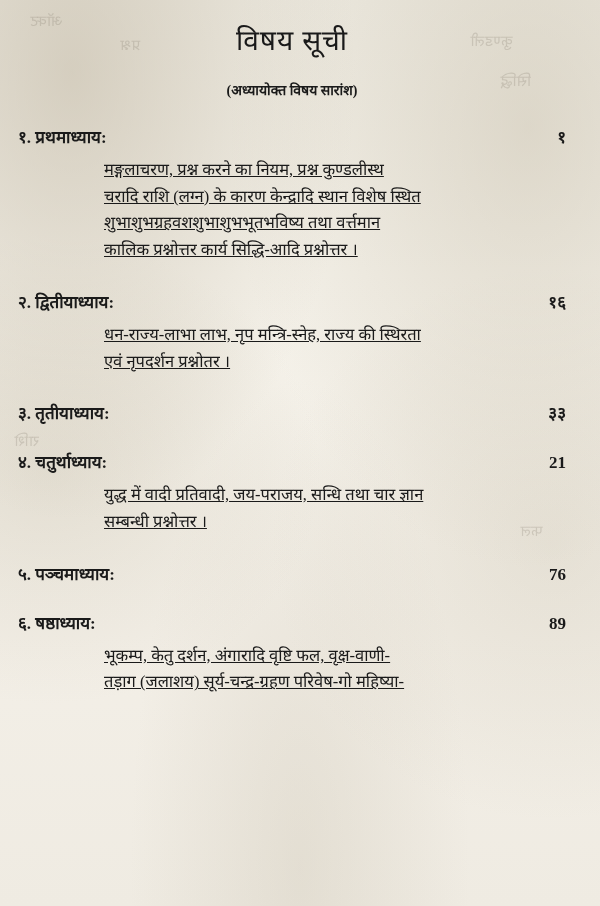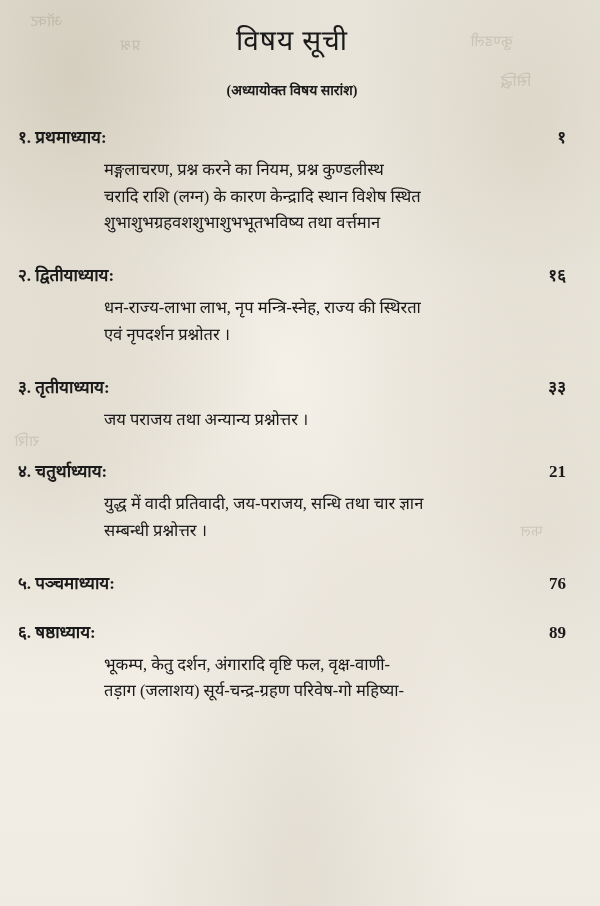--- a/index.html
+++ b/index.html
@@ -81,20 +81,21 @@
     min-width: 28px;
     text-align: right;
   }
   .desc {
     margin: 9px 0 0 86px;
     font-size: 16.5px;
     line-height: 1.62;
     text-align: justify;
     text-justify: inter-word;
     padding-right: 8px;
+    text-decoration: underline;
   }
   .desc .line {
     display: block;
     white-space: nowrap;
   }
 </style>
 </head>
 <body>
 
 <div class="page-texture"></div>
@@ -115,41 +116,39 @@
 
     <div class="entry">
       <div class="entry-head">
         <span class="chapter">१. प्रथमाध्याय:</span>
         <span class="pageno">१</span>
       </div>
       <div class="desc">
         <span class="line">मङ्गलाचरण, प्रश्न करने का नियम, प्रश्न कुण्डलीस्थ</span>
         <span class="line">चरादि राशि (लग्न) के कारण केन्द्रादि स्थान विशेष स्थित</span>
         <span class="line">शुभाशुभग्रहवशशुभाशुभभूतभविष्य  तथा   वर्त्तमान</span>
+        <span class="line">कालिक प्रश्नोत्तर कार्य सिद्धि-आदि प्रश्नोत्तर ।</span>
       </div>
     </div>
 
     <div class="entry">
       <div class="entry-head">
         <span class="chapter">२. द्वितीयाध्याय:</span>
         <span class="pageno">१६</span>
       </div>
       <div class="desc">
         <span class="line">धन-राज्य-लाभा लाभ, नृप मन्त्रि-स्नेह, राज्य की स्थिरता</span>
         <span class="line">एवं नृपदर्शन प्रश्नोतर ।</span>
       </div>
     </div>
 
     <div class="entry">
       <div class="entry-head">
         <span class="chapter">३. तृतीयाध्याय:</span>
         <span class="pageno">३३</span>
-      </div>
-      <div class="desc">
-        <span class="line">जय पराजय तथा अन्यान्य प्रश्नोत्तर ।</span>
       </div>
     </div>
 
     <div class="entry">
       <div class="entry-head">
         <span class="chapter">४. चतुर्थाध्याय:</span>
         <span class="pageno">21</span>
       </div>
       <div class="desc">
         <span class="line">युद्ध में वादी प्रतिवादी, जय-पराजय, सन्धि तथा चार ज्ञान</span>

